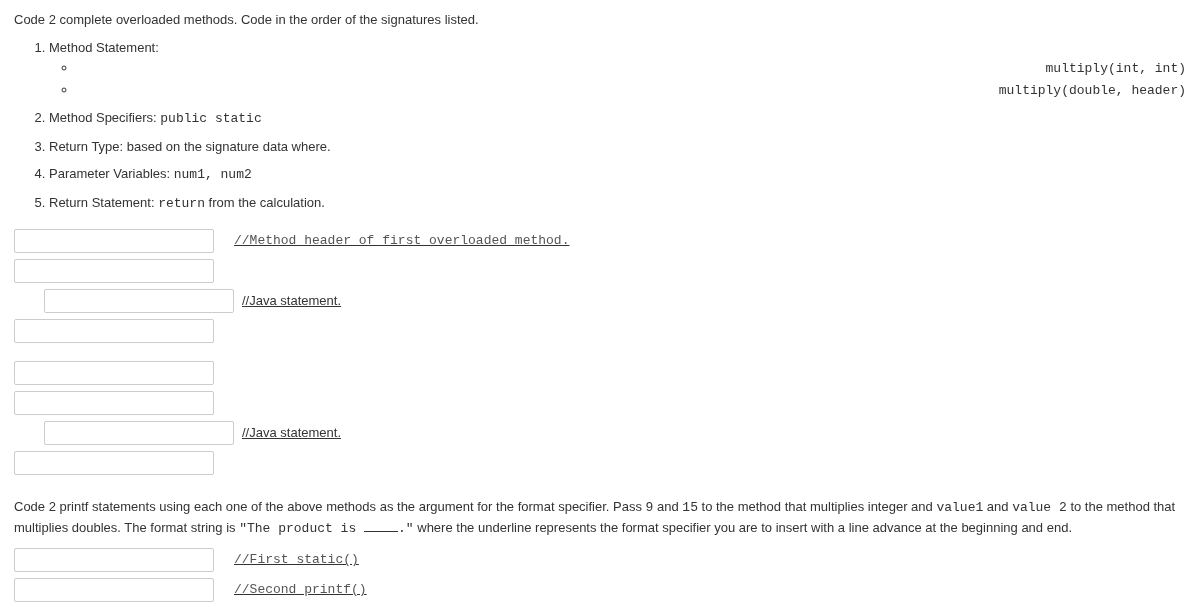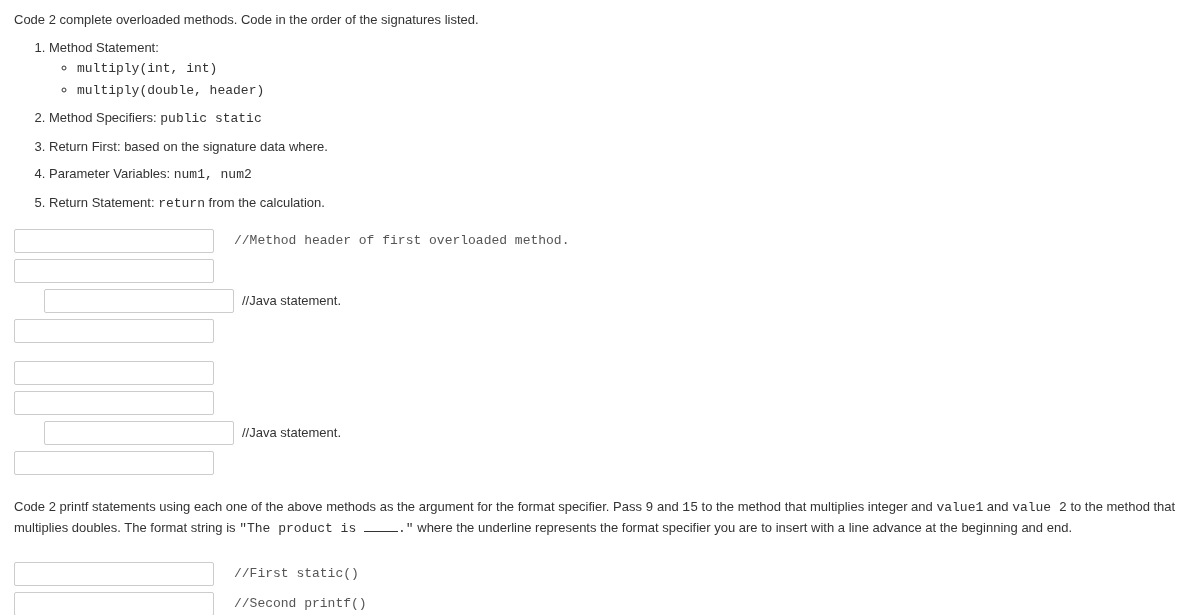--- a/index.html
+++ b/index.html
@@ -21,33 +21,35 @@
     .ordered-list {
       list-style-type: decimal;
       padding-left: 35px;
     }
     .ordered-list > li {
       margin-bottom: 8px;
     }
     .inner-list {
       list-style-type: circle;
       padding-left: 28px;
+      text-align: right;
     }
     .inner-list li {
       margin: 1px 0;
     }
     .mono {
       font-family: "Courier New", Courier, monospace;
       font-size: 13px;
     }
     .input-row {
       display: flex;
       align-items: center;
       margin: 2px 0;
       min-height: 28px;
+      text-decoration: underline;
     }
     .input-row input {
       height: 24px;
       border: 1px solid #ccc;
       border-radius: 2px;
       font-size: 13px;
       color: #333;
       padding: 2px 4px;
     }
     .indent-0 input {
@@ -63,21 +65,21 @@
       margin-top: 14px;
     }
     .gap-small {
       margin-top: 2px;
     }
     .comment {
       color: #555;
     }
     .section-text {
       margin-top: 20px;
-      margin-bottom: 22px;
+      margin-bottom: 8px;
       line-height: 1.5;
     }
     .underline-blank {
       display: inline-block;
       width: 34px;
       border-bottom: 1px solid #333;
       vertical-align: baseline;
       height: 0.9em;
     }
   </style>
@@ -91,21 +93,21 @@
     <span>Method Statement:</span>
     <ul class="inner-list">
       <li><span class="mono">multiply(int, int)</span></li>
       <li><span class="mono">multiply(double, header)</span></li>
     </ul>
   </li>
   <li>
     <span>Method Specifiers: </span><span class="mono">public static</span>
   </li>
   <li>
-    <span>Return First:</span><span>  based on the signature data where.</span>
+    <span>Return Type:</span><span>  based on the signature data where.</span>
   </li>
   <li>
     <span>Parameter Variables: </span><span class="mono">num1, num2</span>
   </li>
   <li>
     <span>Return Statement: </span><span class="mono">return</span><span> from the calculation.</span>
   </li>
 </ol>
 
 <div class="input-row indent-0 gap-big">

